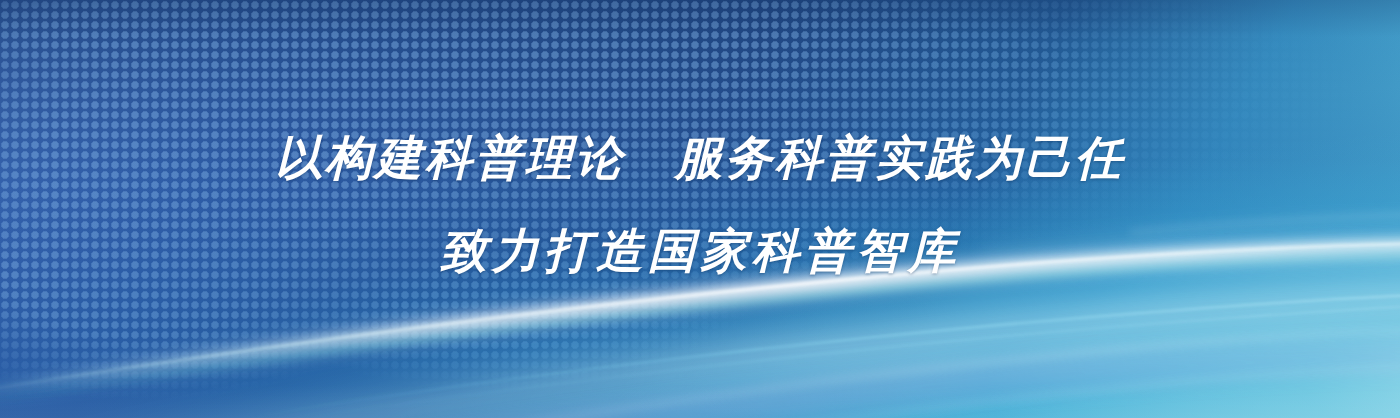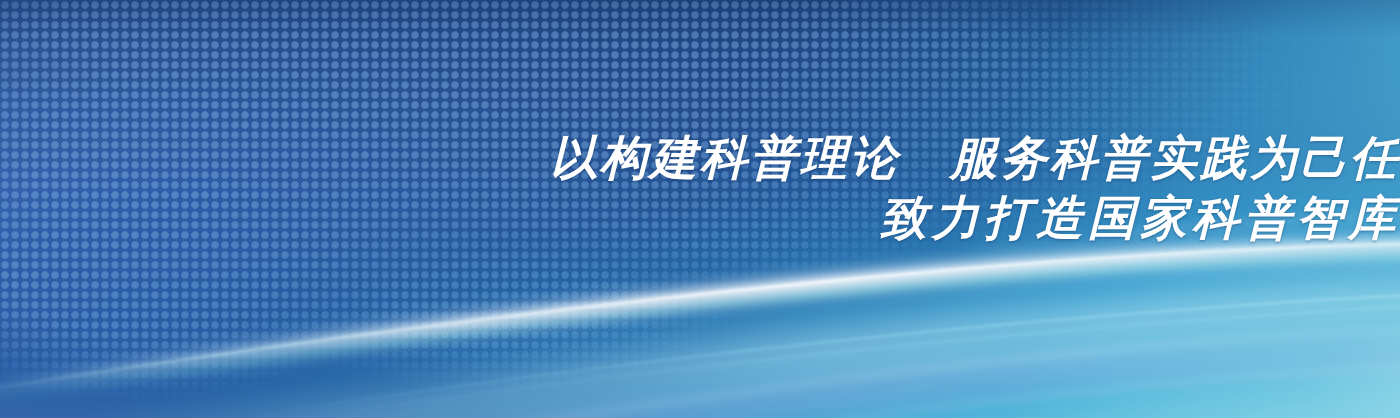--- a/index.html
+++ b/index.html
@@ -125,38 +125,38 @@
   
   #arcs{position:absolute;inset:0;pointer-events:none;}
   #arcs svg{display:block;width:1400px;height:418px;}
 
   
   #headline{
     position:absolute;
     left:0;
     right:0;
     top:128px;
-    text-align:right;
+    text-align:center;
     z-index:40;
     -webkit-user-select:text;
     user-select:text;
   }
   .hl-line{
     display:block;
     color:#ffffff;
     font-family:"DejaVu Serif","Liberation Serif",serif;
     font-weight:700;
     font-style:italic;
     font-size:47px;
     line-height:60px;
     letter-spacing:3px;
     white-space:pre;
     text-shadow:0 1px 3px rgba(12,44,86,0.40);
   }
-  #hl-line-2{letter-spacing:5px;}
+  #hl-line-2{letter-spacing:5px;margin-top:33px;}
 
   
   #edge-vignette{
     background:linear-gradient(180deg,
       rgba(18,48,96,0.22) 0%,
       rgba(0,0,0,0) 9%,
       rgba(0,0,0,0) 92%,
       rgba(255,255,255,0.05) 100%);
   }
 </style>

